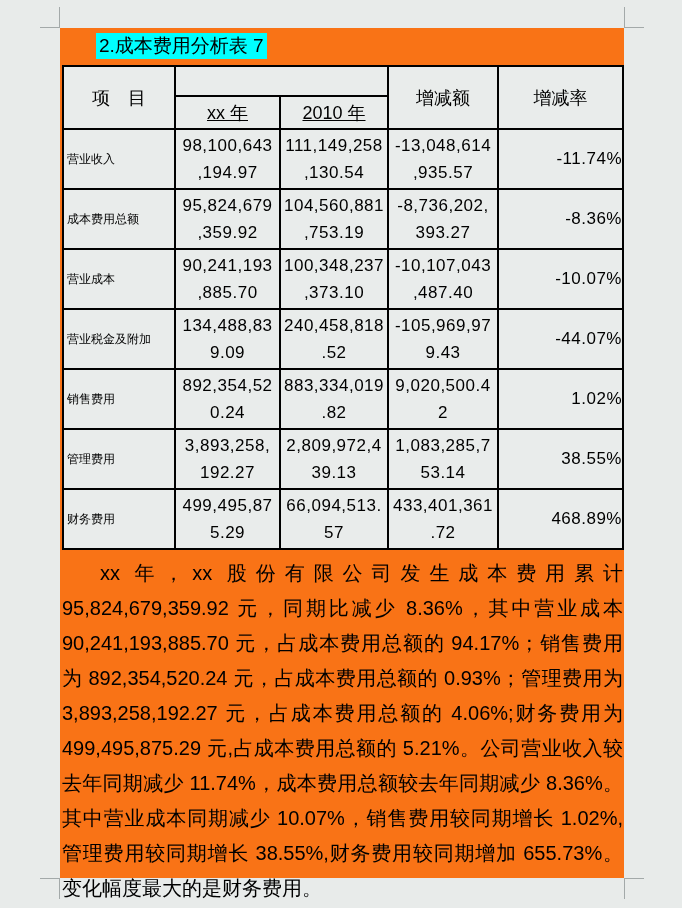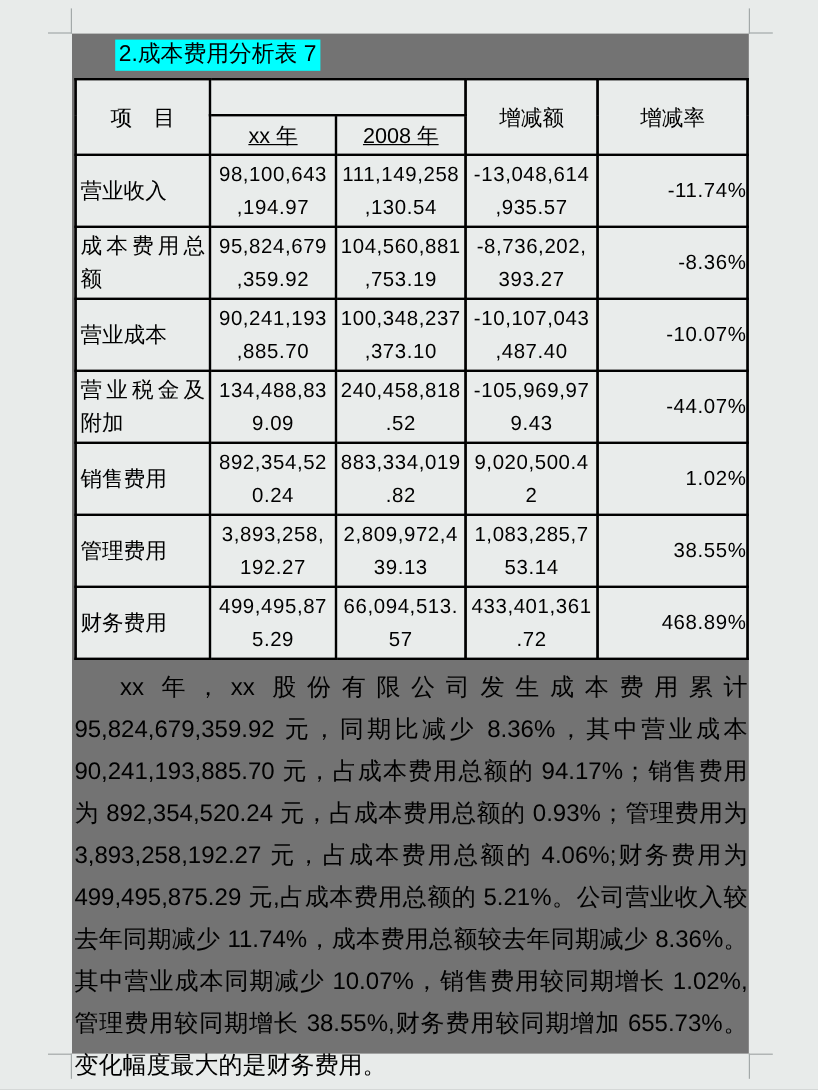--- a/index.html
+++ b/index.html
@@ -9,21 +9,21 @@
     font-family: "Liberation Sans", sans-serif;
     color: #000;
     overflow: hidden;
   }
   .stage { position: relative; width: 682px; height: 908px; }
 
   .page {
     position: absolute;
     left: 60px; top: 28px;
     width: 564px; height: 850px;
-    background: #737373;
+    background: #f97316;
   }
 
   
   .crop { position: absolute; width: 20px; height: 21px; }
   .crop.tl { left: 40px;  top: 7px;   border-right: 1px solid #a3a9a9; border-bottom: 1px solid #a3a9a9; }
   .crop.tr { left: 624px; top: 7px;   border-left: 1px solid #a3a9a9;  border-bottom: 1px solid #a3a9a9; }
   .crop.bl { left: 40px;  top: 878px; border-right: 1px solid #a3a9a9; border-top: 1px solid #a3a9a9; }
   .crop.br { left: 624px; top: 878px; border-left: 1px solid #a3a9a9;  border-top: 1px solid #a3a9a9; }
 
   .doc-title {
@@ -49,21 +49,21 @@
     background: #e9eceb;
     font-weight: normal;
     vertical-align: middle;
     overflow: hidden;
   }
   .cost-table th { font-size: 18px; text-align: center; }
   .hdr-sub { height: 33px; text-decoration: underline; }
   .hdr-top { height: 30px; }
   .cost-table tr.data-row { height: 60px; }
   td.lbl {
-    font-size: 18px;
+    font-size: 12px;
     text-align: justify;
     text-justify: inter-character;
     padding: 0 3px;
     line-height: 27px;
   }
   td.num {
     font-size: 17px;
     text-align: center;
     white-space: pre-line;
     line-height: 27px;
@@ -111,21 +111,21 @@
       </colgroup>
       <tbody>
         <tr class="hdr-top">
           <th rowspan="2">项　目</th>
           <th colspan="2"></th>
           <th rowspan="2">增减额</th>
           <th rowspan="2">增减率</th>
         </tr>
         <tr class="hdr-sub">
           <th>xx 年</th>
-          <th>2008 年</th>
+          <th>2010 年</th>
         </tr>
 
         <tr class="data-row">
           <td class="lbl">营业收入</td>
           <td class="num">98,100,643
 ,194.97</td>
           <td class="num">111,149,258
 ,130.54</td>
           <td class="num">-13,048,614
 ,935.57</td>

